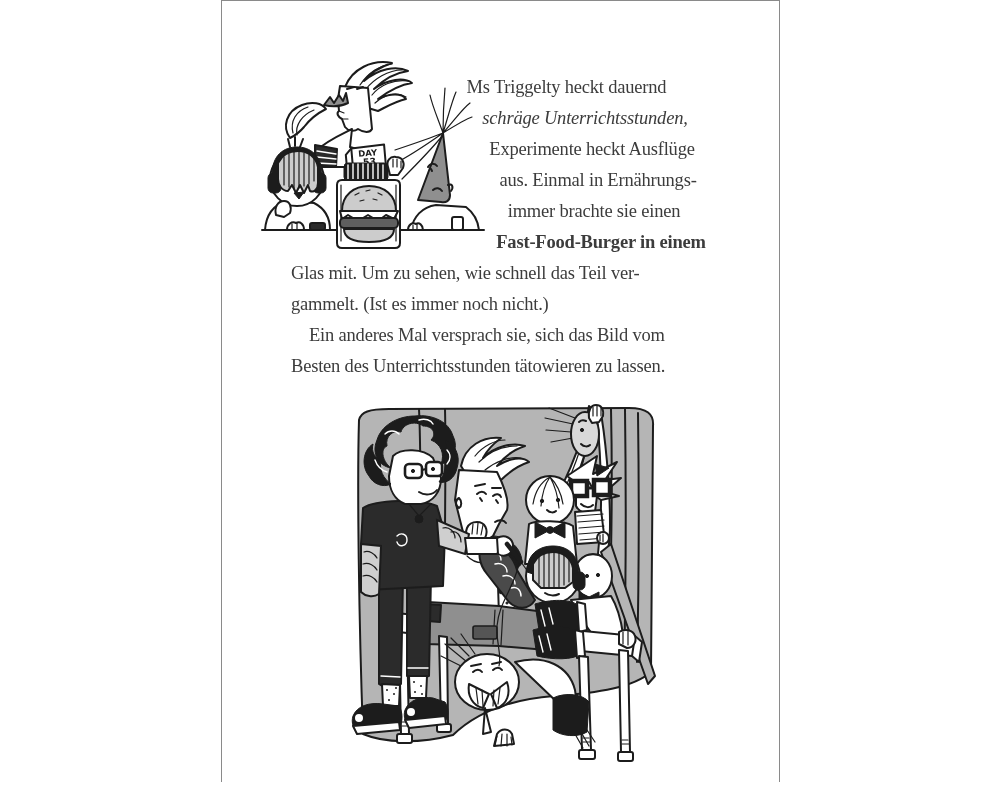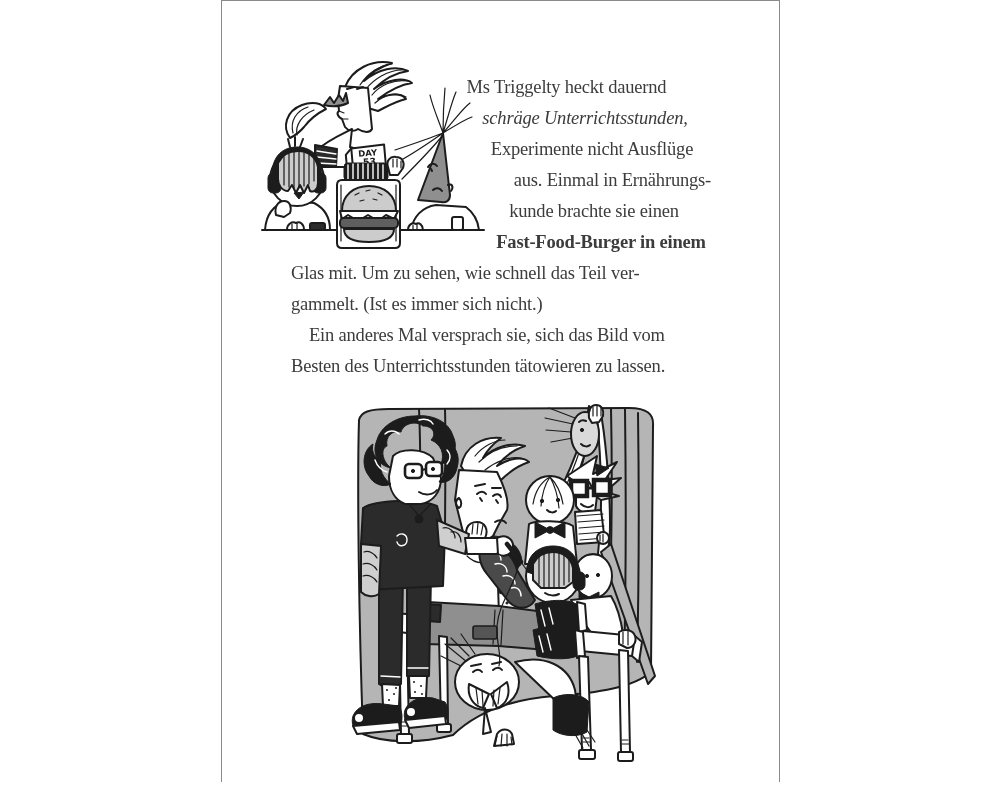--- a/index.html
+++ b/index.html
@@ -6,21 +6,21 @@
   .stage{position:relative;width:1000px;height:782px;background:#fff;overflow:hidden;
          font-family:"Liberation Serif", serif;}
   .page-frame{position:absolute;left:221px;top:0;width:557px;height:796px;
               border:1px solid var(--border);background:#fff;}
   .textblock{position:absolute;left:291px;top:72px;width:420px;color:var(--text);
              font-size:18.5px;letter-spacing:-0.2px;}
   .textblock .line{height:31px;line-height:31px;white-space:nowrap;}
   .textblock .line:nth-child(1){padding-left:131px;text-align:center;}
   .textblock .line:nth-child(2){padding-left:168px;text-align:center;font-style:italic;}
   .textblock .line:nth-child(3){padding-left:182px;text-align:center;}
-  .textblock .line:nth-child(4){padding-left:194px;text-align:right;}
+  .textblock .line:nth-child(4){padding-left:194px;text-align:center;}
   .textblock .line:nth-child(5){padding-left:186px;text-align:center;}
   .textblock .line:nth-child(6){padding-left:200px;text-align:center;font-weight:bold;}
   .textblock .line:nth-child(9){text-indent:18px;}
   .illo1{position:absolute;left:260px;top:55px;width:225px;height:196px;}
   .illo2{position:absolute;left:349px;top:404px;width:310px;height:365px;}
   
   .s{stroke:var(--ink);stroke-width:2;fill:none;stroke-linecap:round;stroke-linejoin:round}
   .t{stroke:var(--ink);stroke-width:1.2;fill:none;stroke-linecap:round}
   .w{fill:#ffffff;stroke:var(--ink);stroke-width:2;stroke-linejoin:round}
   .g{fill:var(--gray);stroke:var(--ink);stroke-width:2;stroke-linejoin:round}
@@ -33,26 +33,26 @@
 </style>
 </head>
 <body>
 
 <div class="stage">
   <div class="page-frame"></div>
 
   <div class="textblock">
     <div class="line">Ms Triggelty heckt dauernd</div>
     <div class="line">schräge Unterrichtsstunden,</div>
-    <div class="line">Experimente nicht Ausflüge</div>
+    <div class="line">Experimente heckt Ausflüge</div>
     <div class="line">aus. Einmal in Ernährungs-</div>
-    <div class="line">kunde brachte sie einen</div>
+    <div class="line">immer brachte sie einen</div>
     <div class="line">Fast-Food-Burger in einem</div>
     <div class="line">Glas mit. Um zu sehen, wie schnell das Teil ver-</div>
-    <div class="line">gammelt. (Ist es immer sich nicht.)</div>
+    <div class="line">gammelt. (Ist es immer noch nicht.)</div>
     <div class="line">Ein anderes Mal versprach sie, sich das Bild vom</div>
     <div class="line">Besten des Unterrichtsstunden tätowieren zu lassen.</div>
   </div>
 
   <svg class="illo1" viewBox="0 0 225 196">
 
     <path class="s" d="M2,175 L224,175" stroke-width="2.6"></path>
 
     <g>
       <path class="w" d="M30,83 C22,72 26,56 42,50 C52,46 62,48 66,54 C58,58 50,64 44,72 C39,78 34,81 30,83 Z"></path>

